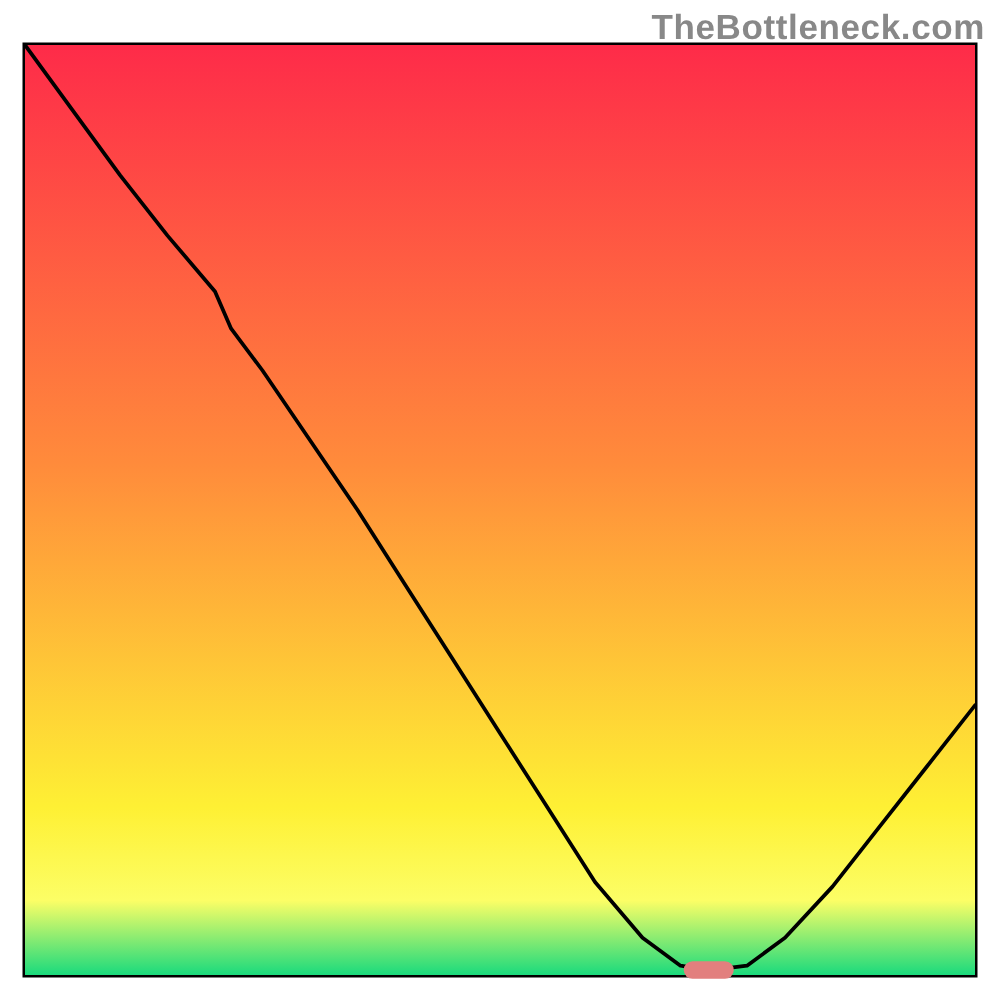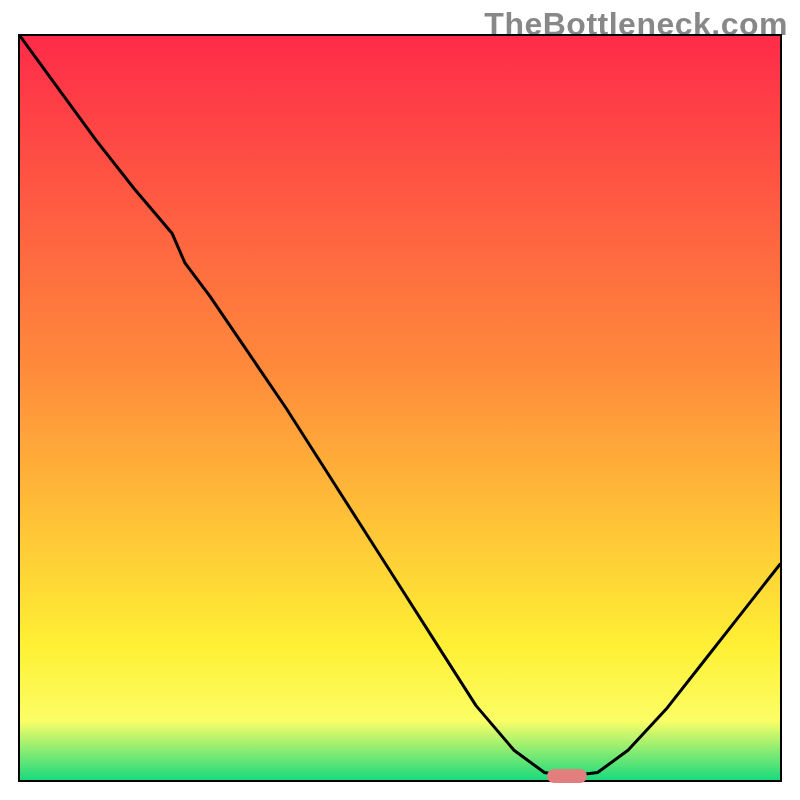--- a/index.html
+++ b/index.html
@@ -13,21 +13,21 @@
   .stage {
     position: relative;
     width: 800px;
     height: 800px;
   }
   .attribution {
     position: absolute;
     right: 12px;
     top: 6px;
     font-family: Arial, Helvetica, sans-serif;
-    font-size: 32px;
+    font-size: 28px;
     font-weight: 600;
     color: #888888;
     letter-spacing: 0.5px;
     pointer-events: none;
   }
   .plot-frame {
     position: absolute;
     left: 18px;
     top: 34px;
     width: 764px;

